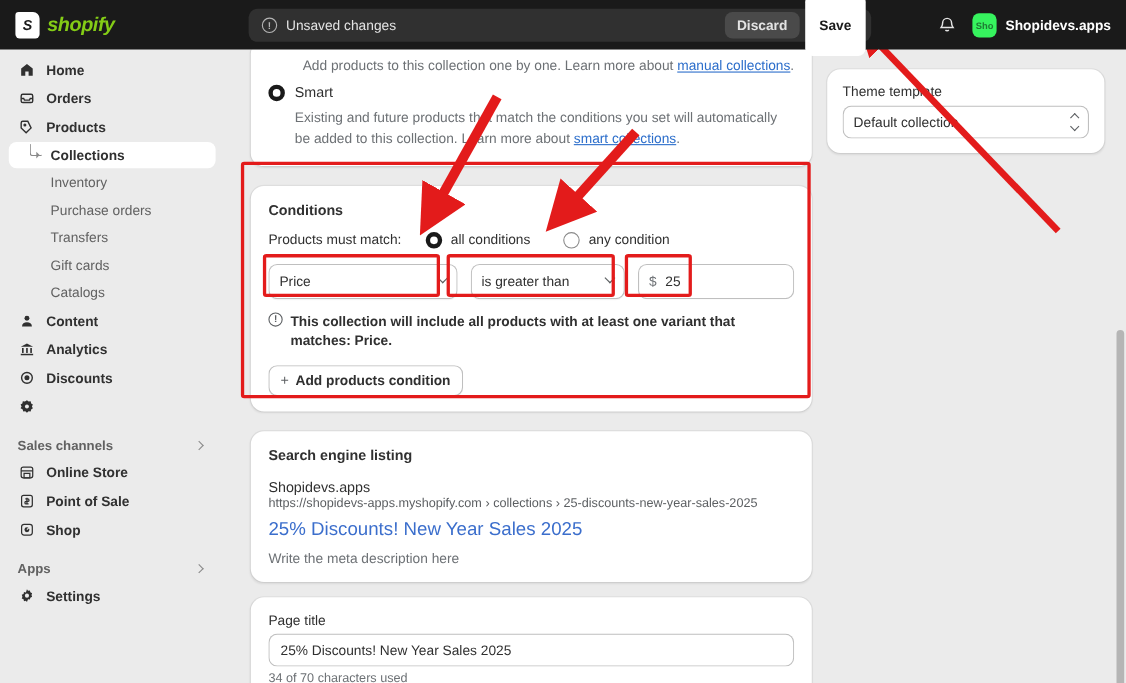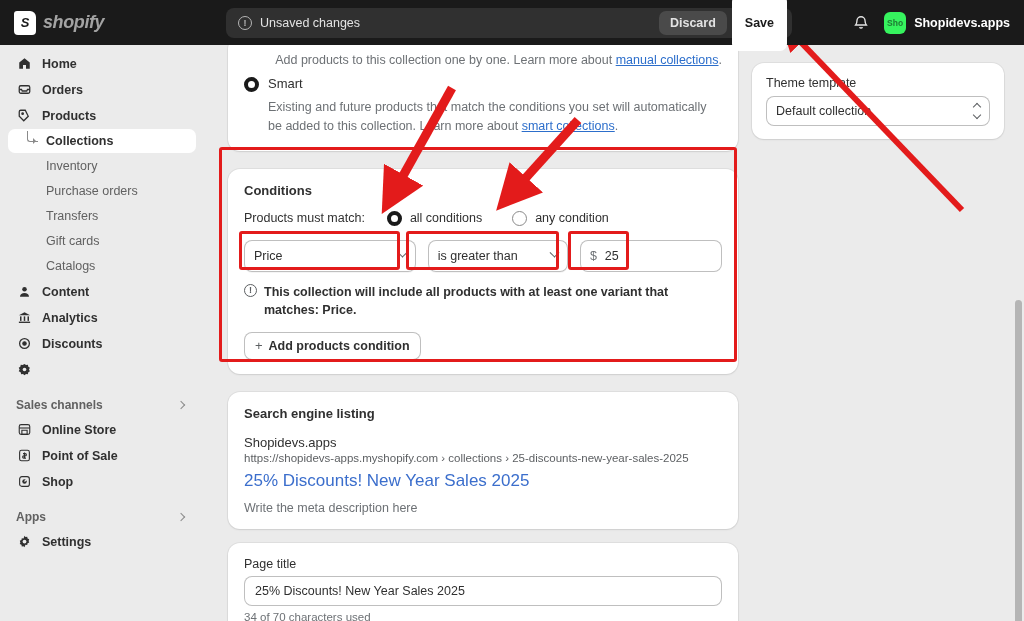--- a/index.html
+++ b/index.html
@@ -16,21 +16,21 @@
     position: absolute; top: 0; left: 0; width: 1024px; height: 45px;
     background: #1a1a1a; display: flex; align-items: center; z-index: 60;
   }
   .logo-wrap { display: flex; align-items: center; gap: 7px; padding-left: 14px; width: 200px; }
   .logo-mark {
     width: 22px; height: 24px; background: #fff;
     border-radius: 3px 6px 4px 4px; position: relative;
     display: flex; align-items: center; justify-content: center;
   }
   .logo-mark span { color: #1a1a1a; font-size: 13px; font-weight: bold; font-style: italic; }
-  .logo-text { color: #a3a3a3; font-size: 18px; font-weight: bold; font-style: italic; letter-spacing: -0.4px; }
+  .logo-text { color: #84cc16; font-size: 18px; font-weight: bold; font-style: italic; letter-spacing: -0.4px; }
 
   .savebar {
     position: absolute; left: 226px; top: 8px; width: 566px; height: 30px;
     background: #303030; border-radius: 8px;
     display: flex; align-items: center; justify-content: space-between;
     padding: 0 5px 0 12px;
   }
   .unsaved { display: flex; align-items: center; gap: 8px; color: #e3e3e3; font-size: 12.5px; }
   .ic-warn {
     width: 14px; height: 14px; border: 1.5px solid #b5b5b5; border-radius: 50%;

